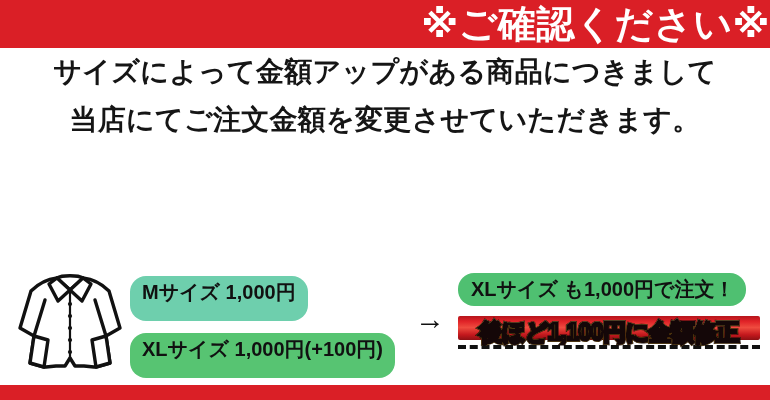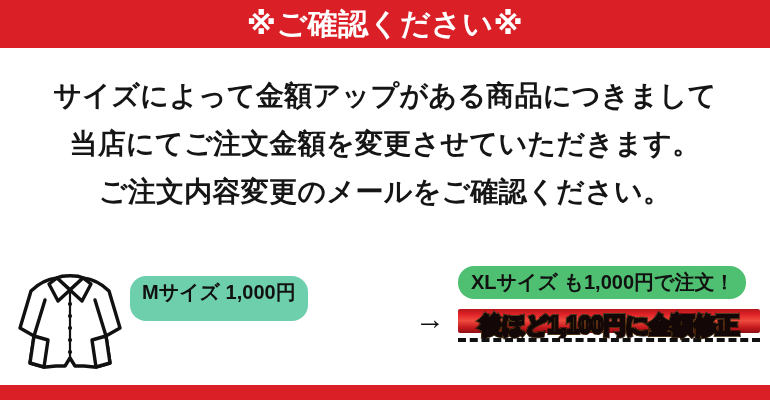--- a/index.html
+++ b/index.html
@@ -27,33 +27,33 @@
     height: 48px;
     background: #da1f26;
   }
   #header-title {
     position: absolute;
     left: 0;
     top: 0;
     width: 770px;
     height: 48px;
     line-height: 48px;
-    text-align: center;
+    text-align: right;
     color: #ffffff;
-    font-size: 30px;
+    font-size: 38px;
     font-weight: bold;
     letter-spacing: 0.5px;
     white-space: nowrap;
   }
 
   
   #message-block {
     position: absolute;
     left: 0;
-    top: 72px;
+    top: 48px;
     width: 770px;
   }
   .msg-line {
     text-align: center;
     color: #151515;
     font-size: 28px;
     font-weight: bold;
     line-height: 48px;
     white-space: nowrap;
     letter-spacing: 0.3px;
@@ -113,21 +113,21 @@
     color: #101010;
     font-size: 30px;
     line-height: 30px;
     font-weight: normal;
   }
 
   
   #right-badges {
     position: absolute;
     left: 458px;
-    top: 4px;
+    top: 11px;
     width: 306px;
   }
   .pill-order {
     background: #4fc071;
     color: #111111;
     font-size: 20px;
     font-weight: bold;
     display: inline-block;
     border-radius: 16px;
     padding: 3px 11px 4px 13px;
@@ -201,21 +201,20 @@
 <body>
 
 <div id="banner">
 
   <div id="header-band"></div>
   <div id="header-title">※ご確認ください※</div>
 
   <div id="message-block">
     <div class="msg-line">サイズによって金額アップがある商品につきまして</div>
     <div class="msg-line">当店にてご注文金額を変更させていただきます。</div>
-    <div class="msg-line">ご注文内容変更のメールをご確認ください。</div>
   </div>
 
   <div id="compare-area">
 
     <div id="shirt-figure">
       <svg viewBox="0 0 112 112" width="112" height="112" xmlns="http://www.w3.org/2000/svg">
         <g fill="#ffffff" stroke="#111111" stroke-width="3.4" stroke-linejoin="round" stroke-linecap="round">
 
           <path d="M43 12 L56 24 L69 12
                    C78 13 88 18 95 25
@@ -244,20 +243,21 @@
           <circle cx="56" cy="50" r="2.1"></circle>
           <circle cx="56" cy="62" r="2.1"></circle>
           <circle cx="56" cy="74" r="2.1"></circle>
           <circle cx="56" cy="86" r="2.1"></circle>
         </g>
       </svg>
     </div>
 
     <div id="left-badges">
       <div><span class="pill pill-m">Mサイズ 1,000円</span></div>
+      <div><span class="pill pill-xl">XLサイズ 1,000円(+100円)</span></div>
     </div>
 
     <div id="arrow">→</div>
 
     <div id="right-badges">
       <div><span class="pill-order">XLサイズ も1,000円で注文！</span></div>
       <div id="ribbon">
         <div id="ribbon-text-under">後ほど1,100円に金額修正</div>
         <div id="ribbon-text">後ほど1,100円に金額修正</div>
       </div>

